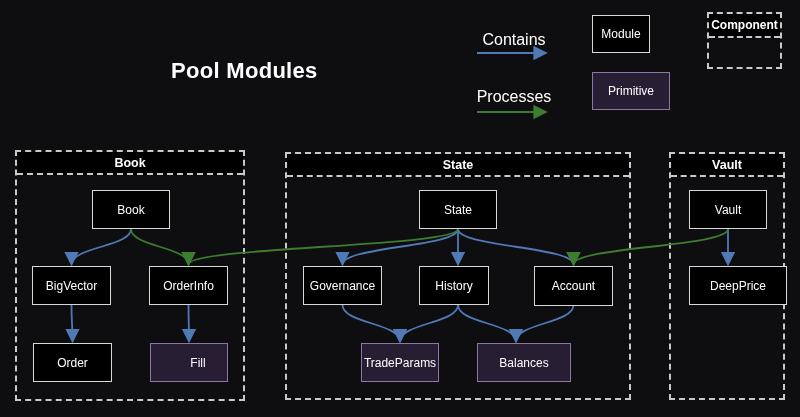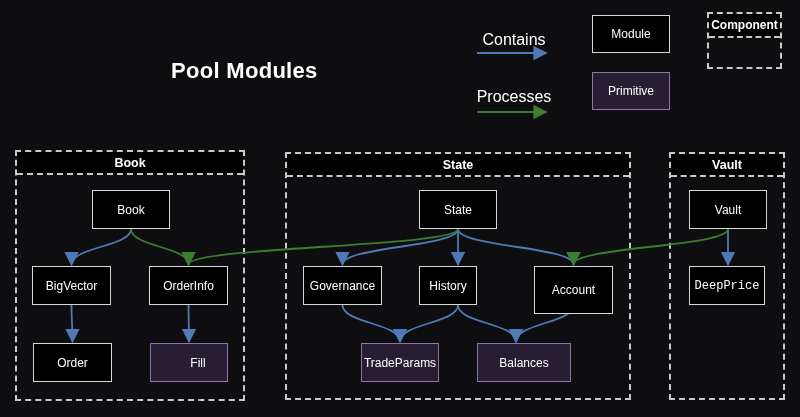--- a/index.html
+++ b/index.html
@@ -50,21 +50,21 @@
 </head>
 <body>
 
 <div id="stage">
 
   <div class="title">Pool Modules</div>
 
   <div class="legend-label" style="left:476px;top:31px;">Contains</div>
   <div class="legend-label" style="left:476px;top:88px;">Processes</div>
 
-  <div class="node" style="left:592px;top:15px;width:78px;height:38px;">
+  <div class="node" style="left:592px;top:15px;width:58px;height:38px;">
     <span>Module</span>
   </div>
   <div class="node primitive" style="left:592px;top:72px;width:78px;height:38px;">
     <span>Primitive</span>
   </div>
   <div class="component-box" style="left:707px;top:12px;width:75px;height:57px;text-align:right;">
     <div class="container-header">Component</div>
   </div>
 
   <div class="container" style="left:15px;top:150px;width:230px;height:251px;">
@@ -119,33 +119,33 @@
   <div class="node primitive" style="left:150px;top:343px;width:78px;height:39px;padding-left:18px;">
       <span>Fill</span>
     </div>
 
   <div class="node" style="left:419px;top:190px;width:78px;height:39px;">
       <span>State</span>
     </div>
   <div class="node" style="left:303px;top:266px;width:79px;height:39px;">
       <span>Governance</span>
     </div>
-  <div class="node" style="left:419px;top:266px;width:58px;height:39px;">
+  <div class="node" style="left:419px;top:266px;width:70px;height:39px;">
       <span>History</span>
     </div>
-  <div class="node" style="left:534px;top:266px;width:79px;height:48px;">
+  <div class="node" style="left:534px;top:266px;width:79px;height:40px;">
       <span>Account</span>
     </div>
   <div class="node primitive" style="left:361px;top:343px;width:78px;height:39px;">
       <span>TradeParams</span>
     </div>
   <div class="node primitive" style="left:477px;top:343px;width:94px;height:39px;">
       <span>Balances</span>
     </div>
 
   <div class="node" style="left:689px;top:190px;width:78px;height:39px;">
       <span>Vault</span>
     </div>
-  <div class="node" style="left:689px;top:266px;width:76px;height:39px;font-family:Liberation Mono, monospace;">
+  <div class="node" style="left:689px;top:266px;width:98px;height:39px;">
       <span>DeepPrice</span>
     </div>
 
 </div>
 
 </body></html>

